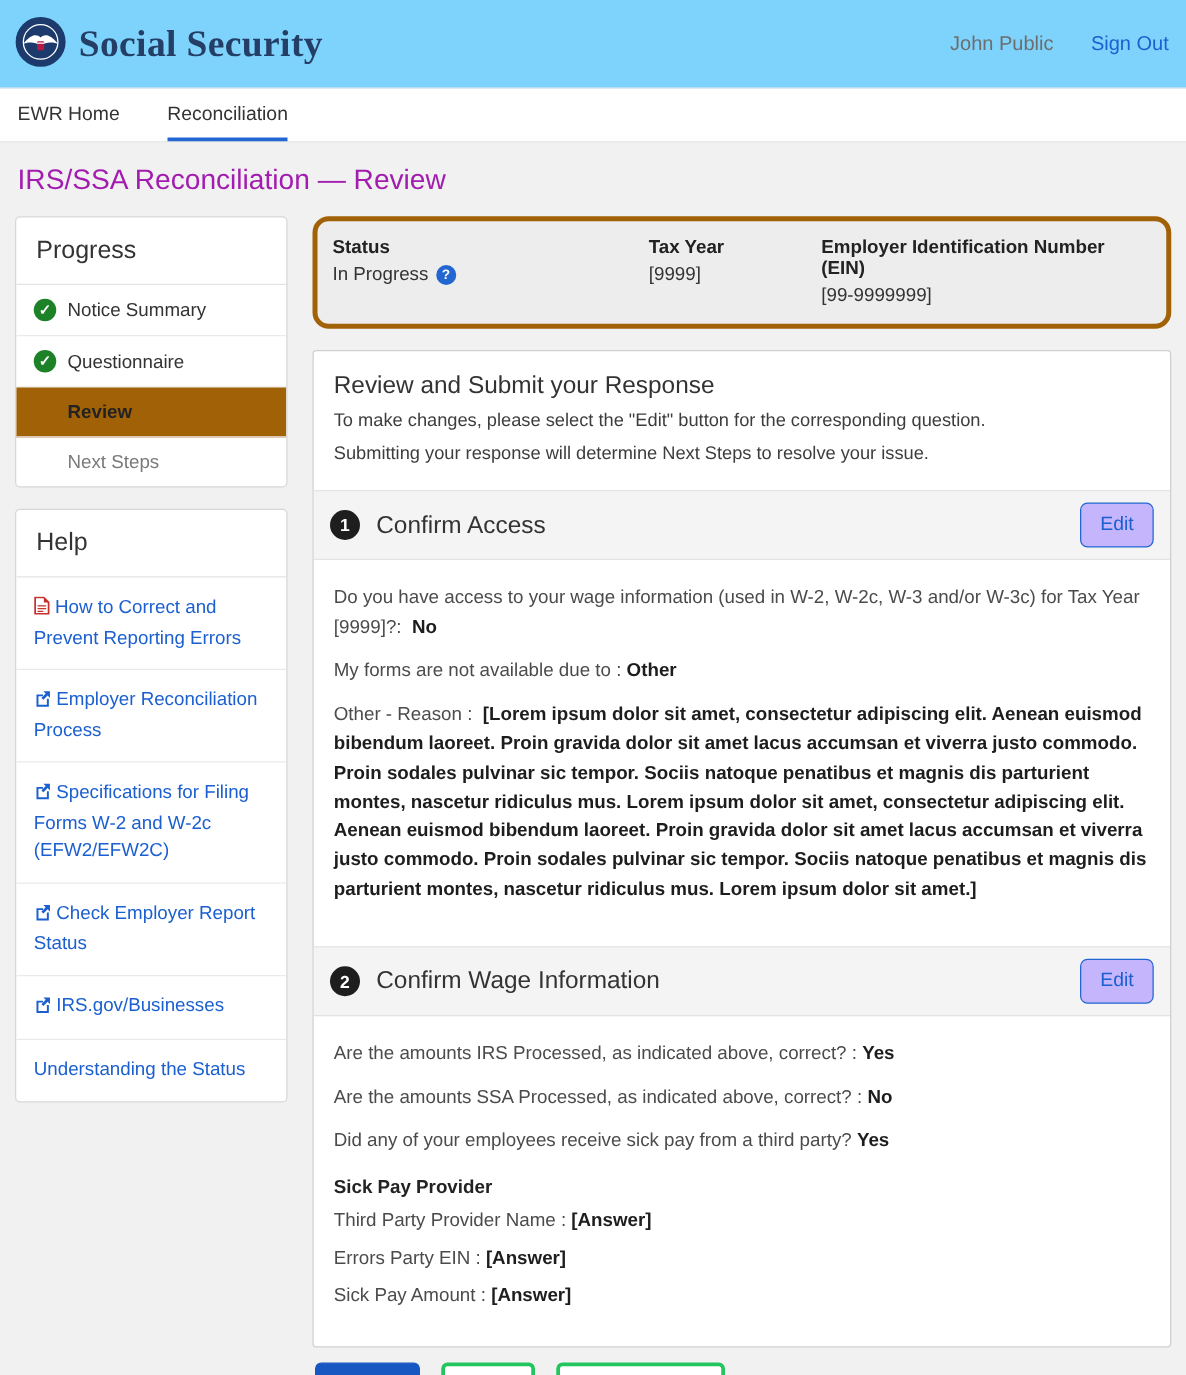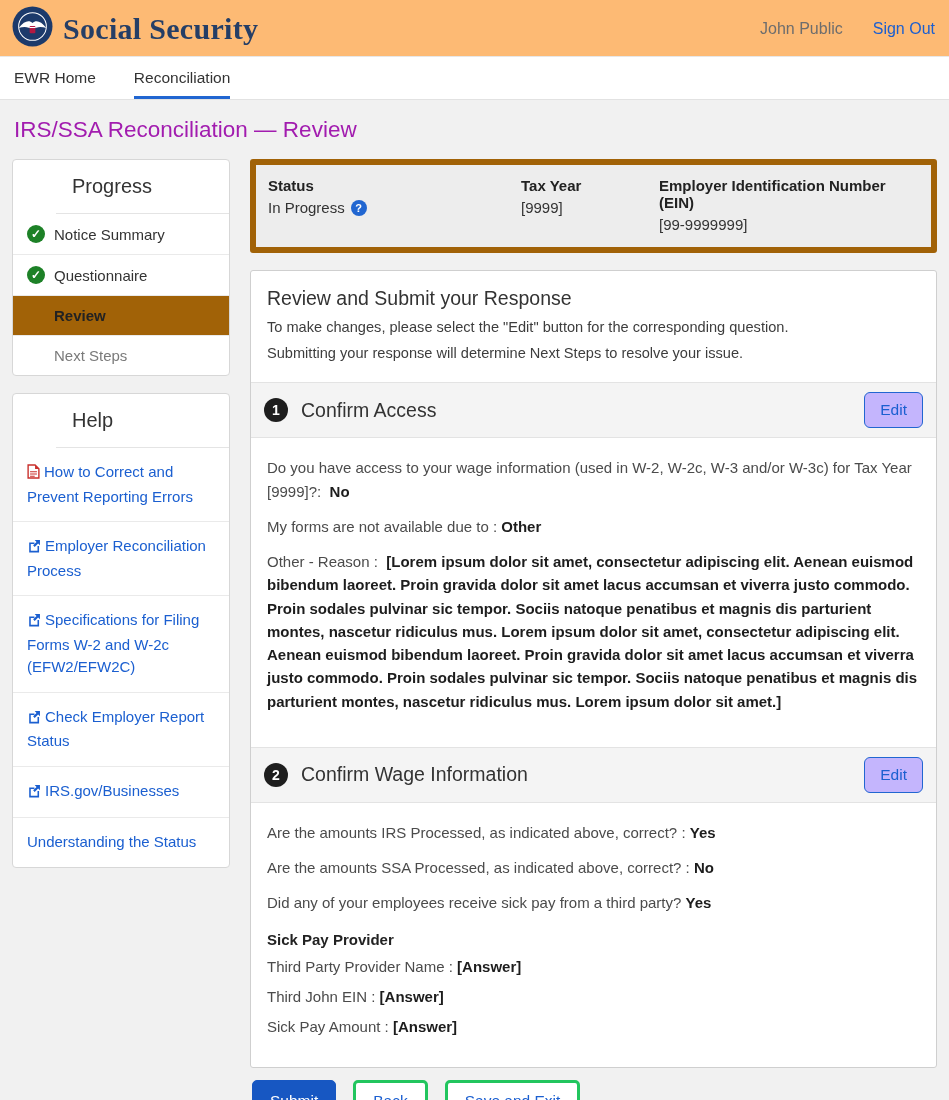--- a/index.html
+++ b/index.html
@@ -5,25 +5,25 @@
   * { box-sizing: border-box; margin: 0; padding: 0; }
   html,body { width: 949px; }
   body {
     font-family: "Liberation Sans", sans-serif;
     background: #f1f1f1;
     color: #333;
     min-height: 1100px;
   }
   
   .header {
-    background: #fdba74;
+    background: #7dd3fc;
     display: flex; align-items: center; justify-content: space-between;
     padding: 8px 14px 7px 12px;
     border-bottom: 1px solid #e7e7e7;
-    height: 57px;
+    height: 71px;
   }
   .brand { display: flex; align-items: center; gap: 10px; }
   .brand-name {
     font-family: "Liberation Serif", "DejaVu Serif", serif;
     font-size: 30px; font-weight: bold; color: #253e66; letter-spacing: .3px;
   }
   .header-right { display: flex; align-items: flex-start; gap: 30px; font-size: 16px; }
   .user-name { color: #6d6d6d; }
   .sign-out { color: #1b5fd0; text-decoration: none; cursor: pointer; }
   
@@ -43,21 +43,21 @@
   h1.page-title {
     font-size: 22.5px; font-weight: normal; color: #a21caf;
     padding: 17px 2px 16px 2px;
   }
   .columns { display: flex; gap: 20px; align-items: flex-start; }
   
   .left-col { width: 218px; flex: none; display: flex; flex-direction: column; gap: 17px; }
   .card { background: #fff; border: 1px solid #d7d7d7; border-radius: 4px; overflow: hidden; }
   .card-title {
     font-size: 20px; font-weight: normal; color: #333;
-    padding: 15px 16px; border-bottom: 1px solid #e4e4e4; margin-left: 43px;
+    padding: 15px 16px; border-bottom: 1px solid #e4e4e4;
   }
   .progress-item {
     display: flex; align-items: center; gap: 9px;
     padding: 11px 14px; font-size: 15px; color: #333;
     border-bottom: 1px solid #eaeaea; cursor: pointer;
   }
   .progress-item:last-child { border-bottom: none; }
   .progress-item.current { background: #a16207; font-weight: bold; color: #222; padding-left: 41px; }
   .progress-item.upcoming { color: #7a7a7a; padding-left: 41px; cursor: default; }
   .check-icon {
@@ -67,21 +67,21 @@
   }
   .help-link {
     display: block; padding: 13px 14px; font-size: 15px; line-height: 1.5;
     color: #1b5fd0; border-bottom: 1px solid #eaeaea; cursor: pointer; text-decoration: none;
   }
   .help-link:last-child { border-bottom: none; }
   .help-link .li-icon { margin-right: 4px; vertical-align: -2px; }
   
   .right-col { flex: 1; min-width: 0; }
   .status-bar {
-    background: #ededed; border: 6px solid #a16207; border-radius: 3px;
+    background: #ededed; border: 4px solid #a16207; border-radius: 13px;
     display: grid; grid-template-columns: 253px 138px 1fr;
     padding: 12px 12px 14px 12px; margin-bottom: 17px;
   }
   .status-cell .lbl { font-size: 15px; font-weight: bold; color: #222; }
   .status-cell .val { font-size: 15px; color: #333; margin-top: 5px; display: flex; align-items: center; gap: 6px; }
   .q-icon {
     width: 16px; height: 16px; border-radius: 50%; background: #2166d1;
     color: #fff; font-size: 11px; font-weight: bold;
     display: inline-flex; align-items: center; justify-content: center; cursor: pointer;
   }
@@ -270,21 +270,21 @@
           <p class="qa">
             <span>Did any of your employees receive sick pay from a third party?</span>
             <span class="ans">Yes</span>
           </p>
           <div class="sick-title">Sick Pay Provider</div>
           <p class="qa tight">
             <span>Third Party Provider Name :</span>
             <span class="ans">[Answer]</span>
           </p>
           <p class="qa tight">
-            <span>Third John EIN :</span>
+            <span>Errors Party EIN :</span>
             <span class="ans">[Answer]</span>
           </p>
           <p class="qa tight">
             <span>Sick Pay Amount :</span>
             <span class="ans">[Answer]</span>
           </p>
         </div>
       </div>
 
       <div class="actions">

